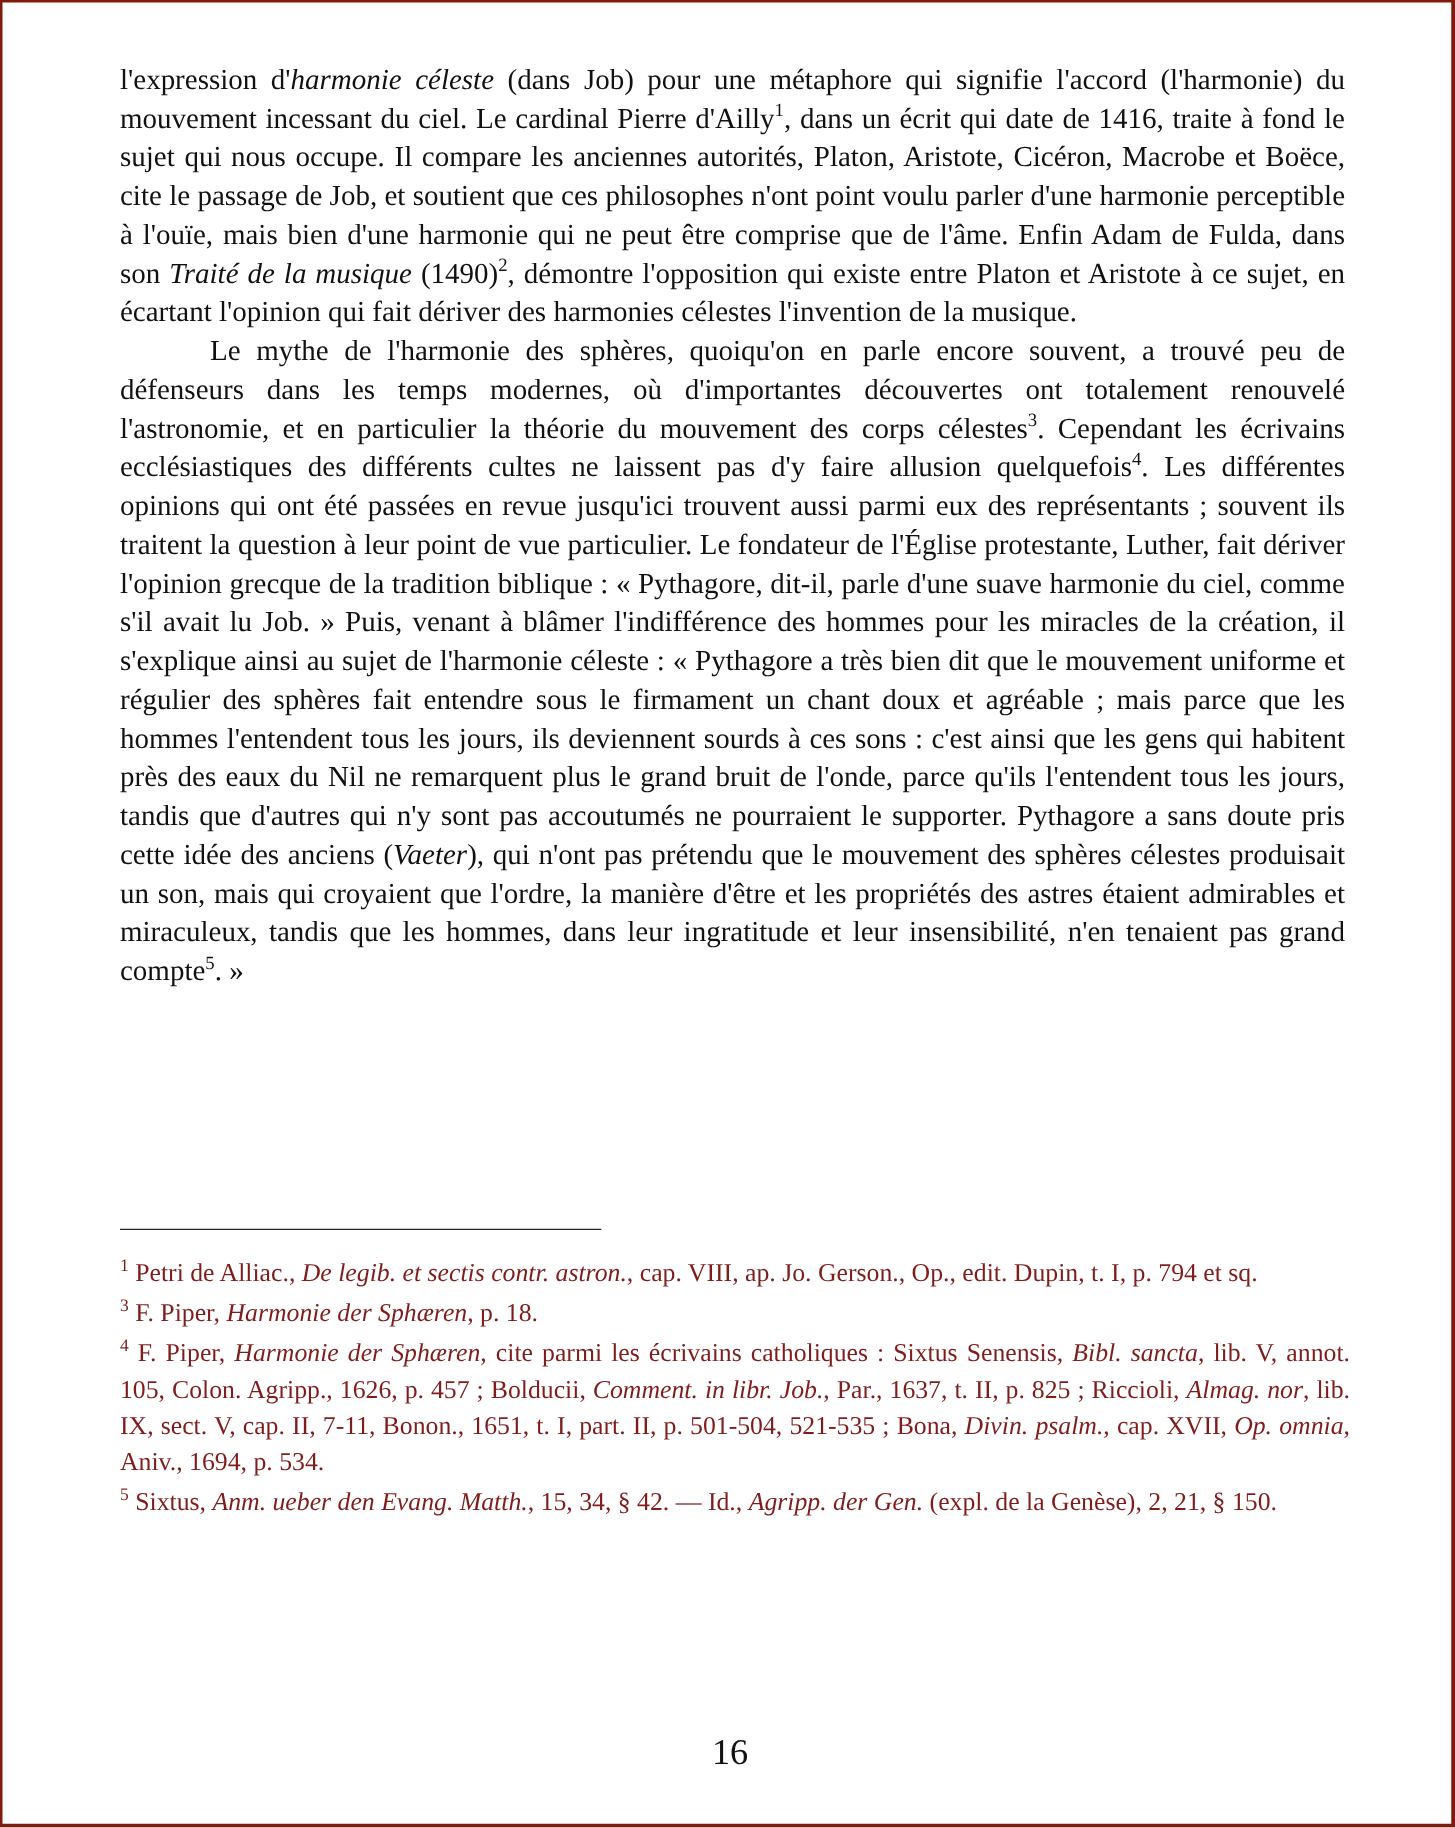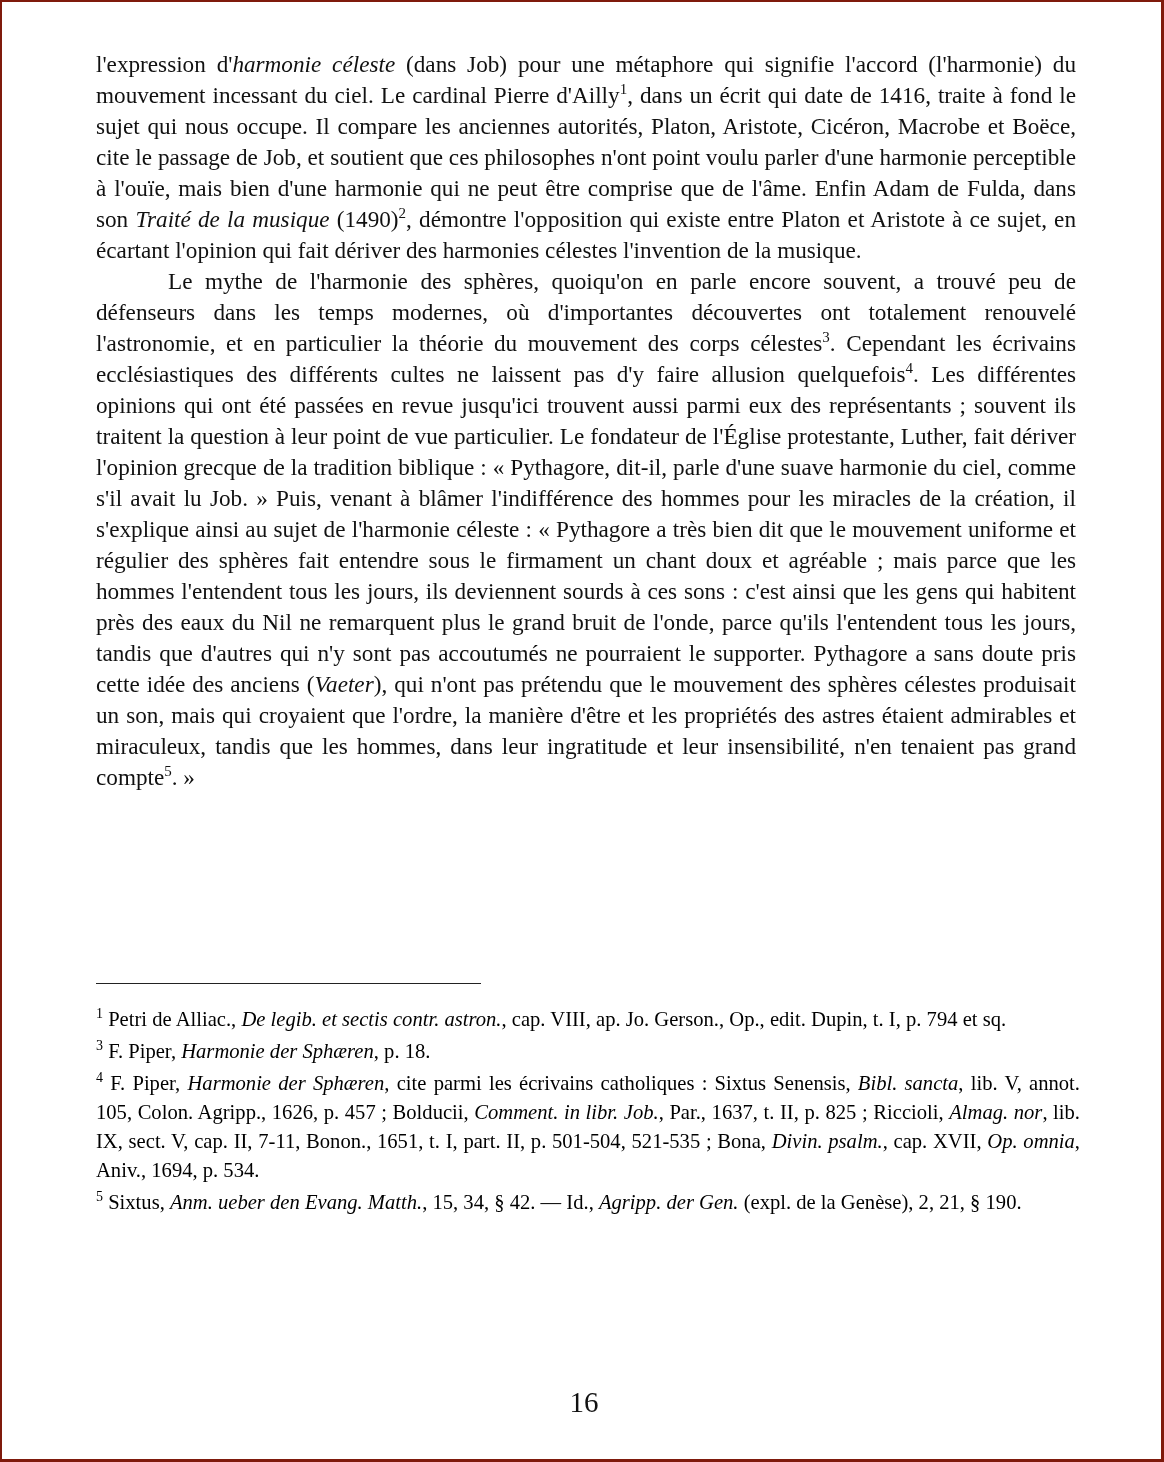--- a/index.html
+++ b/index.html
@@ -23,21 +23,21 @@
   .para { margin: 0; text-align: justify; text-justify: inter-word; }
   .para.indent { text-indent: 72px; }
   sup { font-size: 15px; line-height: 0; vertical-align: 9px; }
   .rule {
     position: absolute; left: 94px; top: 981px; width: 385px; height: 0;
     border-top: 1px solid #222;
   }
   .notes {
     position: absolute; left: 94px; top: 1003px; width: 984px;
     font-family: "Liberation Serif", "DejaVu Serif", serif;
-    color: #000000; font-size: 20.6px; line-height: 29px;
+    color: #7f1d1d; font-size: 20.6px; line-height: 29px;
   }
   .note { margin: 0 0 3px 0; text-align: justify; }
   .note sup { font-size: 14px; vertical-align: 8px; }
   .pagenum {
     position: absolute; left: 0; width: 1164px; top: 1384px; text-align: center;
     font-family: "Liberation Serif", "DejaVu Serif", serif;
     font-size: 29px; color: #111;
   }
   i { font-style: italic; margin-top: 16px; }
 </style>
@@ -56,17 +56,17 @@
   <div class="rule"></div>
 
   <div class="notes">
     <p class="note"><sup>1</sup><span> Petri de Alliac., </span><i>De legib. et sectis contr. astron.</i><span>, cap. VIII, ap. Jo. Gerson., Op., edit. Dupin, t. I, p. 794 et sq.</span></p>
 
 
     <p class="note"><sup>3</sup><span> F. Piper, </span><i>Harmonie der Sphæren</i><span>, p. 18.</span></p>
 
     <p class="note"><sup>4</sup><span> F. Piper, </span><i>Harmonie der Sphæren</i><span>, cite parmi les écrivains catholiques : Sixtus Senensis, </span><i>Bibl. sancta</i><span>, lib. V, annot. 105, Colon. Agripp., 1626, p. 457 ; Bolducii, </span><i>Comment. in libr. Job.</i><span>, Par., 1637, t. II, p. 825 ; Riccioli, </span><i>Almag. nor</i><span>, lib. IX, sect. V, cap. II, 7-11, Bonon., 1651, t. I, part. II, p. 501-504, 521-535 ; Bona, </span><i>Divin. psalm.</i><span>, cap. XVII, </span><i>Op. omnia</i><span>, Aniv., 1694, p. 534.</span></p>
 
-    <p class="note"><sup>5</sup><span> Sixtus, </span><i>Anm. ueber den Evang. Matth.</i><span>, 15, 34, § 42. — Id., </span><i>Agripp. der Gen.</i><span> (expl. de la Genèse), 2, 21, § 190.</span></p>
+    <p class="note"><sup>5</sup><span> Sixtus, </span><i>Anm. ueber den Evang. Matth.</i><span>, 15, 34, § 42. — Id., </span><i>Agripp. der Gen.</i><span> (expl. de la Genèse), 2, 21, § 150.</span></p>
   </div>
 
   <div class="pagenum">16</div>
 </div>
 
 </body></html>

